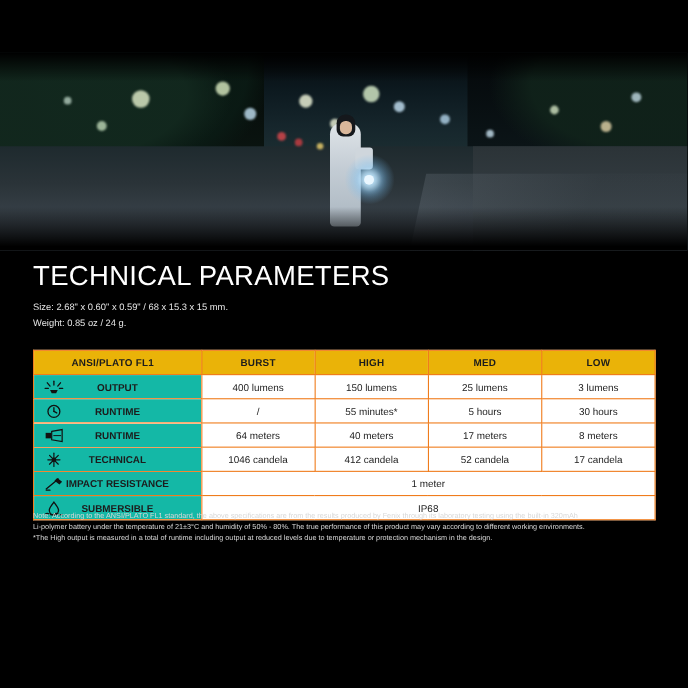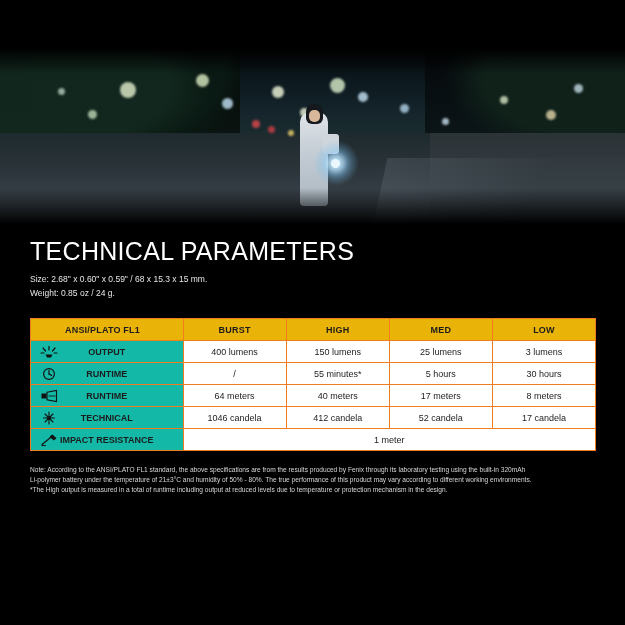--- a/index.html
+++ b/index.html
@@ -365,20 +365,32 @@
                 <path d="M3 11.5 L14 2.5" stroke="#111" stroke-width="1.2" stroke-linecap="round"></path>
                 <path d="M13 1.5 L17.5 5 L15 7.5 L10.5 4 Z" fill="#111"></path>
                 <path d="M3 12.6 L6.5 12.6" stroke="#111" stroke-width="1" stroke-linecap="round"></path>
               </svg>
             </span>
             <span>IMPACT RESISTANCE</span>
           </td>
           <td class="span" colspan="4">1 meter</td>
         </tr>
 
+        <tr>
+          <td class="rowlabel">
+            <span class="ricon">
+              <svg width="20" height="14" viewBox="0 0 20 14">
+                <path d="M10 1.5 C12.6 5 14.2 6.8 14.2 8.8 A4.2 4.2 0 0 1 5.8 8.8 C5.8 6.8 7.4 5 10 1.5 Z" fill="none" stroke="#111" stroke-width="1.2"></path>
+                <path d="M2 12.4 Q4 11 6 12.4 T10 12.4 T14 12.4 T18 12.4" fill="none" stroke="#111" stroke-width="1"></path>
+              </svg>
+            </span>
+            <span>SUBMERSIBLE</span>
+          </td>
+          <td class="span" colspan="4">IP68</td>
+        </tr>
 
       </tbody>
     </table>
   </div>
 
   <div class="note">
     <p>Note: According to the ANSI/PLATO FL1 standard, the above specifications are from the results produced by Fenix through its laboratory testing using the built-in 320mAh</p>
     <p>Li-polymer battery under the temperature of 21±3°C and humidity of 50% - 80%. The true performance of this product may vary according to different working environments.</p>
     <p>*The High output is measured in a total of runtime including output at reduced levels due to temperature or protection mechanism in the design.</p>
   </div>

